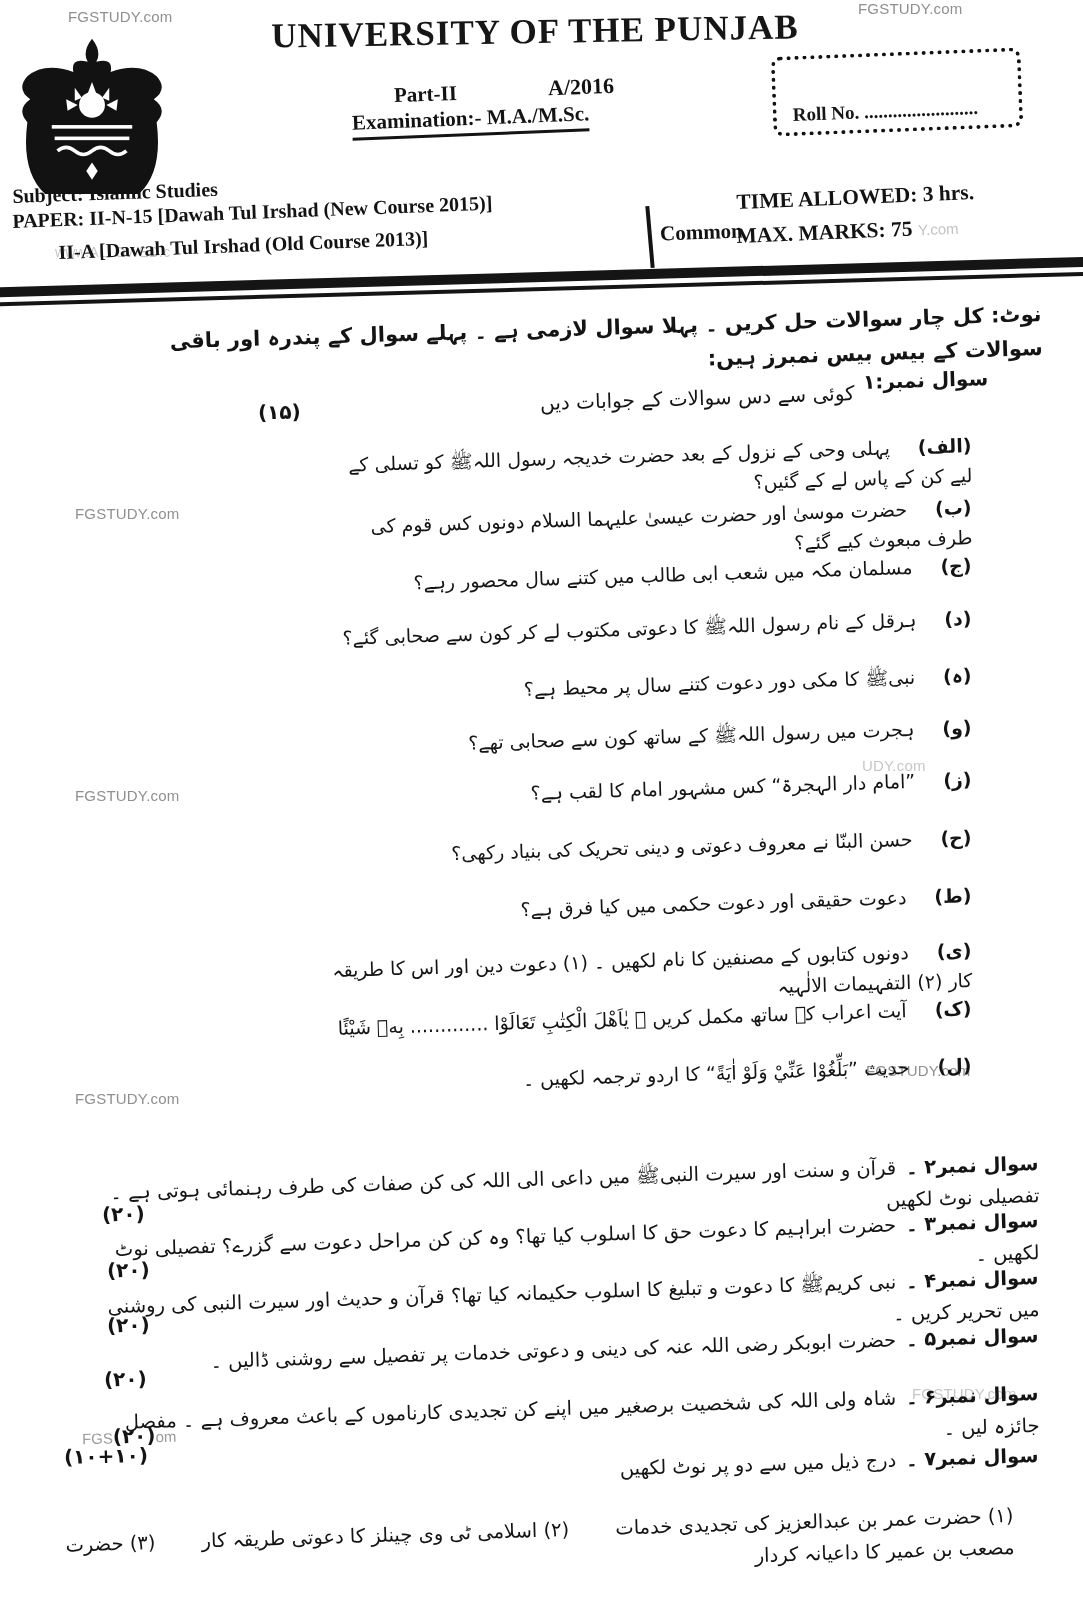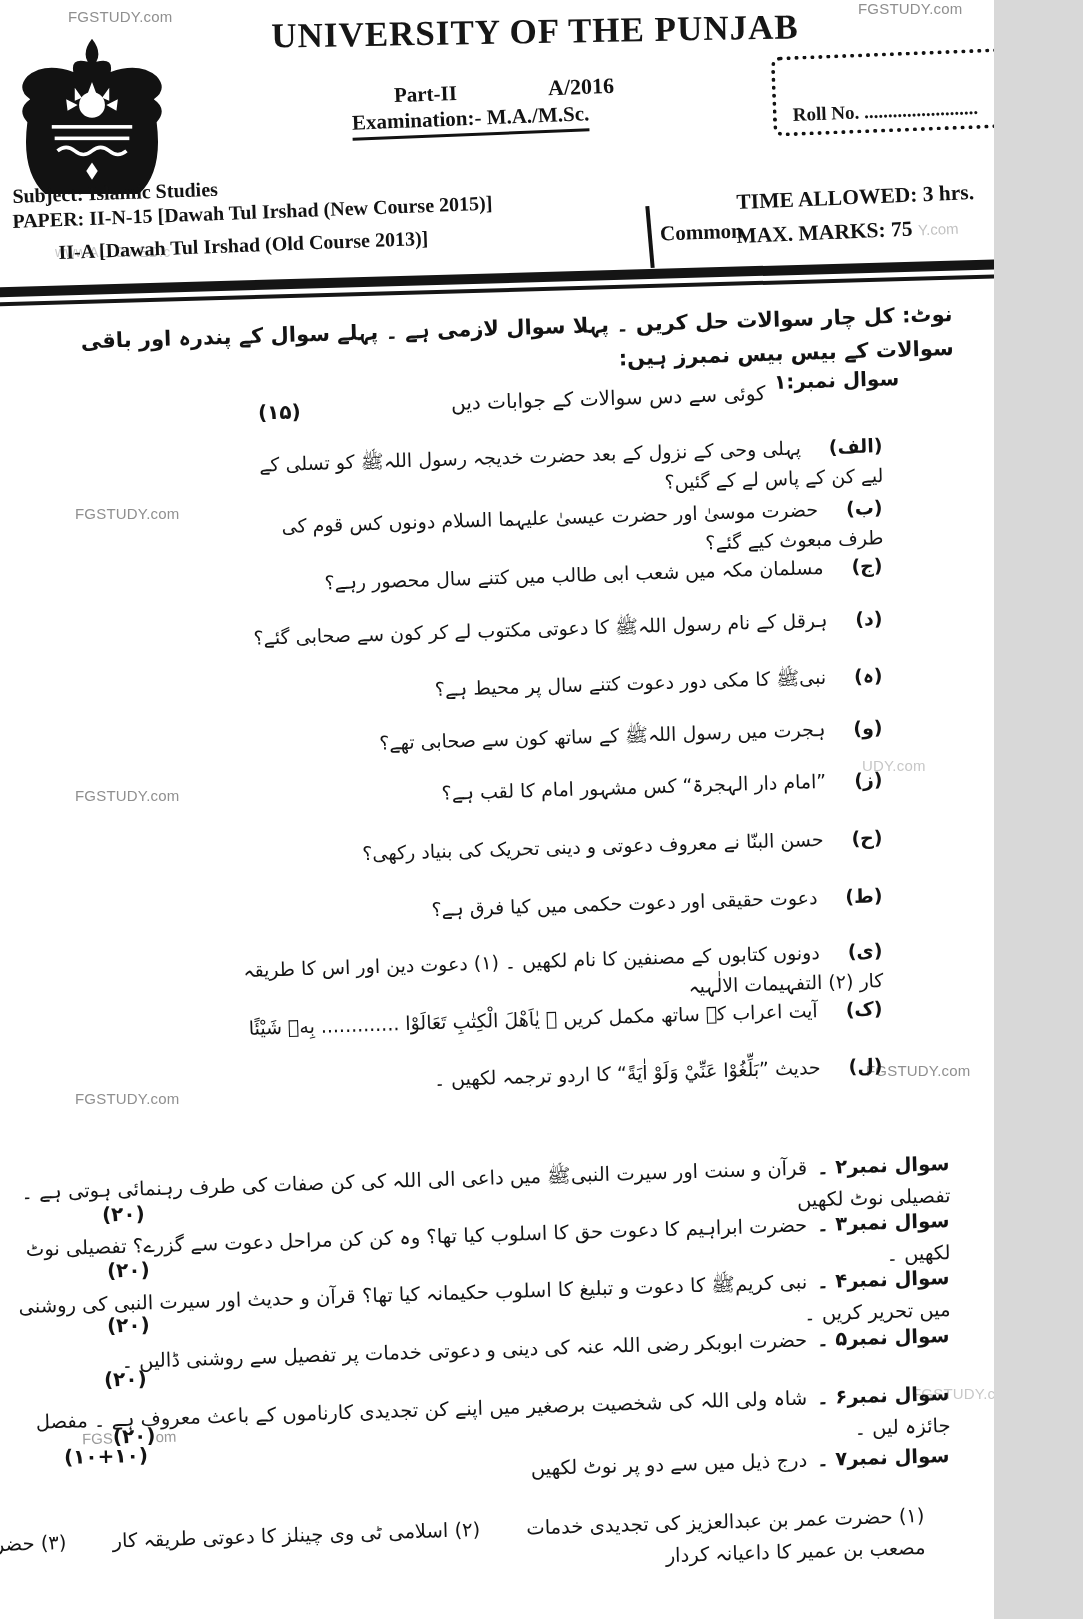--- a/index.html
+++ b/index.html
@@ -1,16 +1,16 @@
 <!DOCTYPE html>
 <html><head>
 <meta charset="utf-8">
 <style>
   html,body{margin:0;padding:0;background:#d8d8d8;}
-  .sheet{position:relative;width:994px;height:1619px;background:#ffffff;overflow:hidden;
+  .sheet{position:relative;width:1083px;height:1619px;background:#ffffff;overflow:hidden;
          font-family:"DejaVu Sans",sans-serif;color:#161616;}
   .abs{position:absolute;}
   
   .wm{position:absolute;color:#8f8f8f;font:15px "Liberation Sans",sans-serif;letter-spacing:.2px;}
   .wm.faint{opacity:.5;}
   .wm-inline{color:#9a9a9a;font:15px "Liberation Sans",sans-serif;font-weight:normal;}
   
   .title{position:absolute;left:230px;top:12px;width:610px;text-align:center;
          font-family:"Liberation Serif",serif;font-weight:bold;font-size:35px;letter-spacing:1px;
          transform:rotate(-1deg);}

